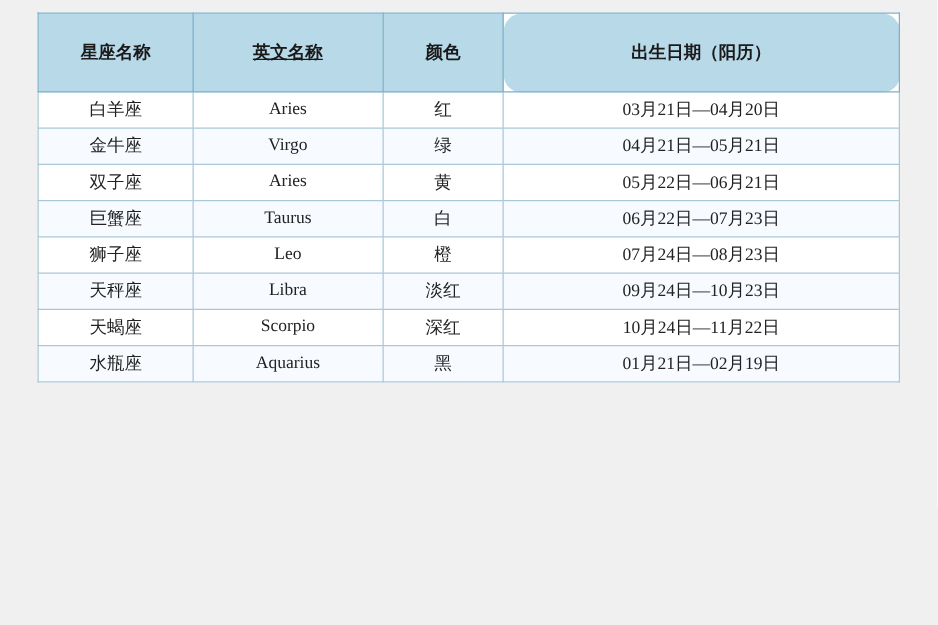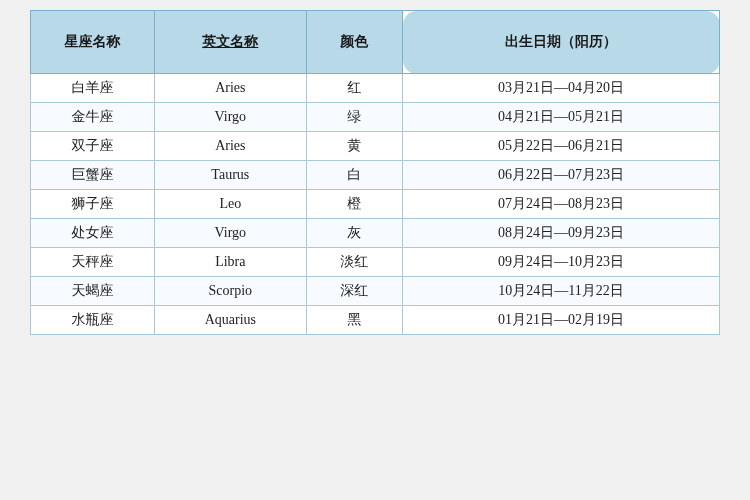--- a/index.html
+++ b/index.html
@@ -85,26 +85,20 @@
           <td>白</td>
           <td>06月22日—07月23日</td>
         </tr>
         <tr>
           <td>狮子座</td>
           <td>Leo</td>
           <td>橙</td>
           <td>07月24日—08月23日</td>
         </tr>
         <tr>
-          <td>处女座</td>
-          <td>Virgo</td>
-          <td>灰</td>
-          <td>08月24日—09月23日</td>
-        </tr>
-        <tr>
           <td>天秤座</td>
           <td>Libra</td>
           <td>淡红</td>
           <td>09月24日—10月23日</td>
         </tr>
         <tr>
           <td>天蝎座</td>
           <td>Scorpio</td>
           <td>深红</td>
           <td>10月24日—11月22日</td>

